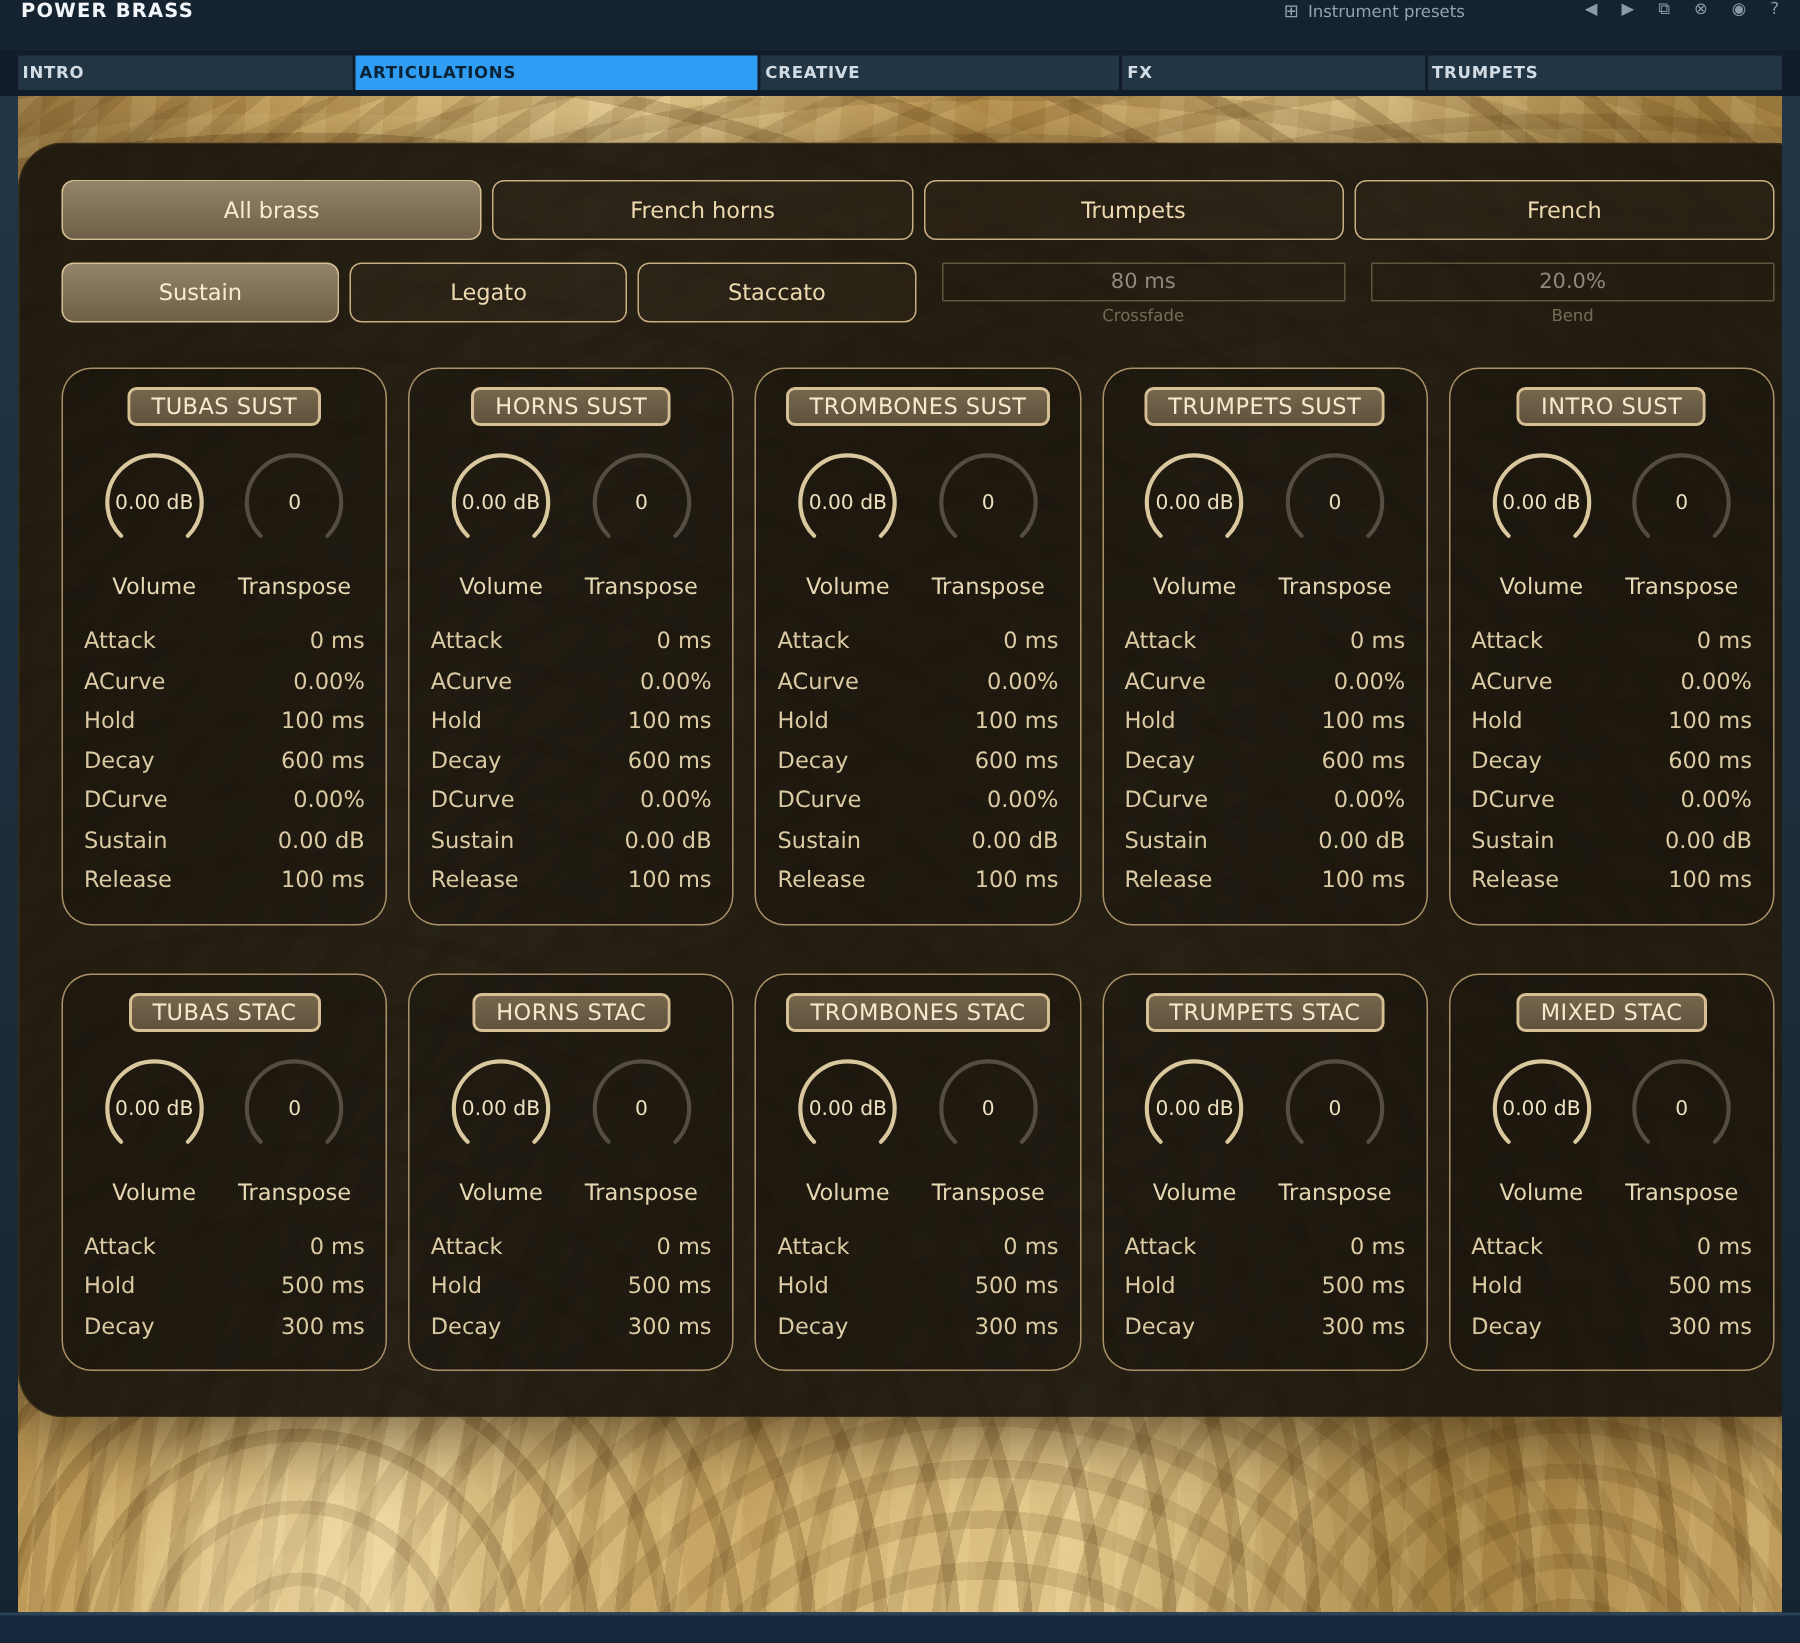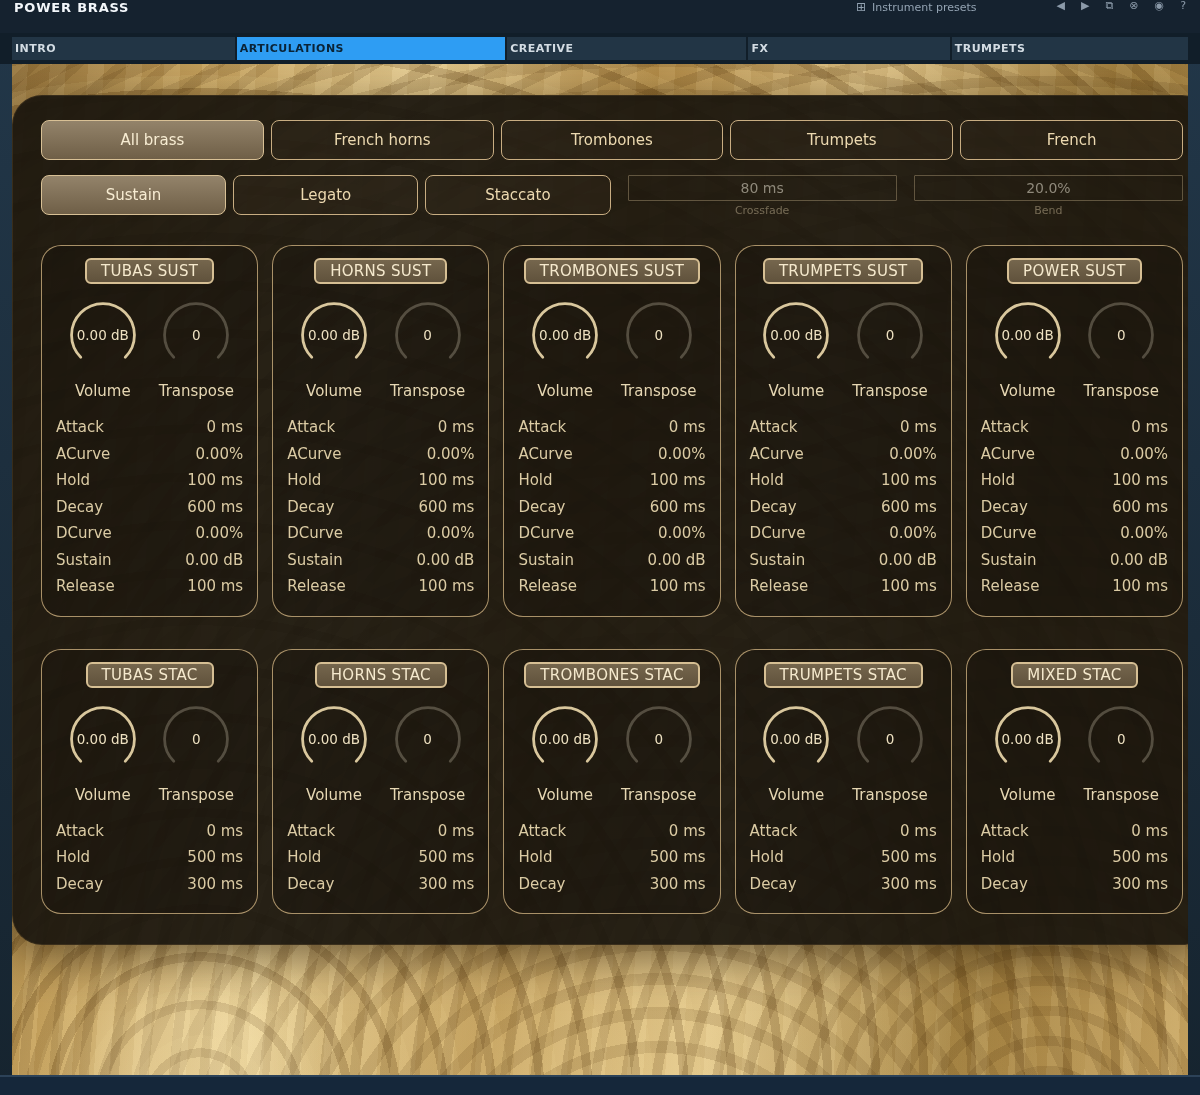--- a/index.html
+++ b/index.html
@@ -125,23 +125,20 @@
     <div class="panel">
 
       <div class="btn-row">
           <div class="gbtn active">
     <span>All brass</span>
   </div>
           <div class="gbtn">
     <span>French horns</span>
   </div>
           <div class="gbtn">
-    <span>Trombones</span>
-  </div>
-          <div class="gbtn">
     <span>Trumpets</span>
   </div>
           <div class="gbtn">
     <span>French</span>
   </div>
         </div>
 
       <div class="row2">
         <div style="display:contents"><div class="gbtn active">
     <span>Sustain</span>
@@ -378,21 +375,21 @@
     <span class="param-value">0.00 dB</span>
   </div>
               <div class="param-row">
     <span class="param-name">Release</span>
     <span class="param-value">100 ms</span>
   </div>
             </div>
   </div>
           <div class="card">
     <div class="card-head">
-      <span class="badge">POWER SUST</span>
+      <span class="badge">INTRO SUST</span>
     </div>
     <div class="knob-row">
       <div class="knob-unit">
         <div class="knob knob-bright">
           <svg viewBox="0 0 80 80">
                     <path d="M 15.96 64.04 A 34 34 0 1 1 64.04 64.04"></path>
                   </svg>
           <div class="knob-value">0.00 dB</div>
         </div>
         <div class="knob-label">Volume</div>

